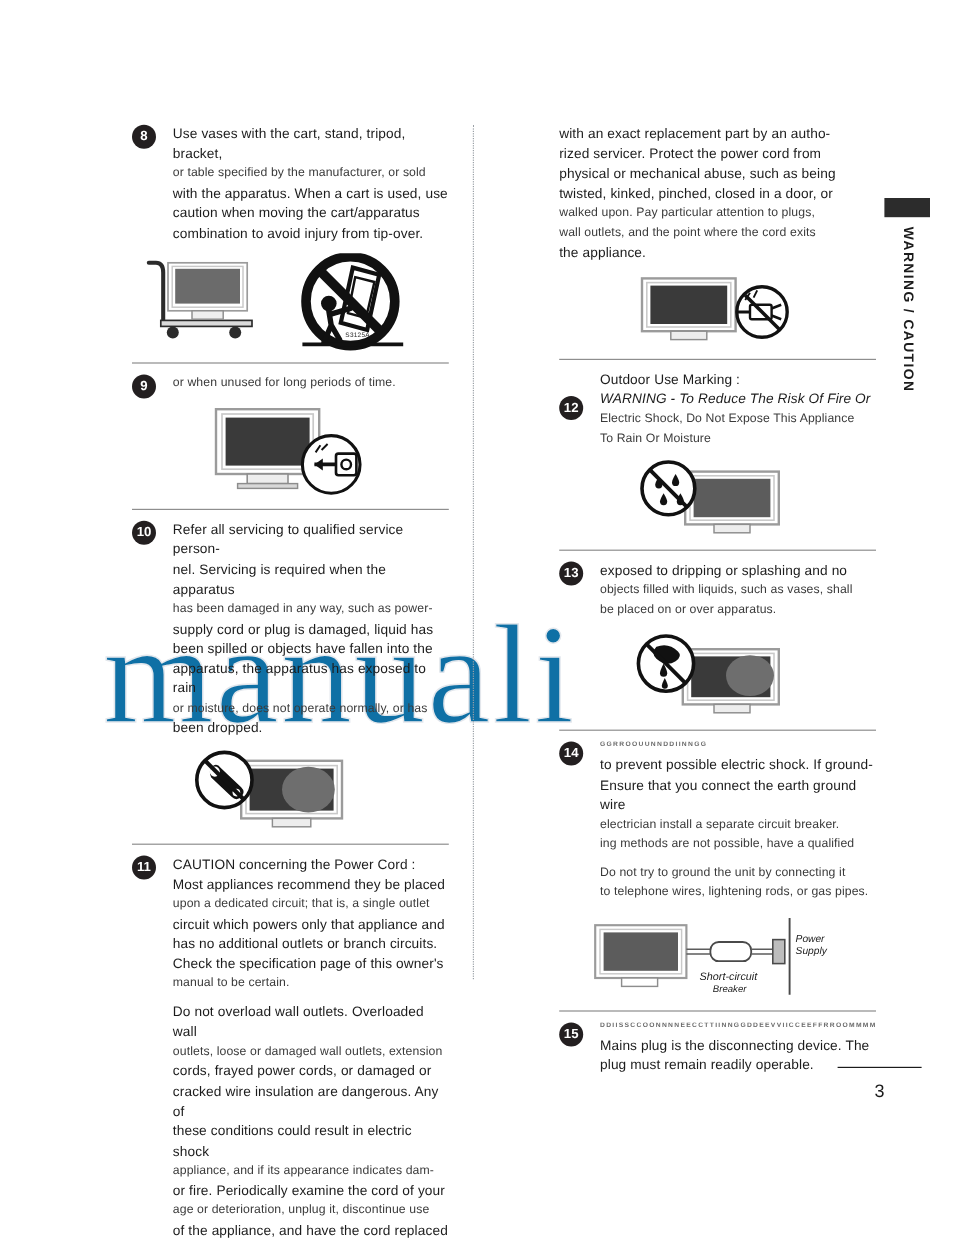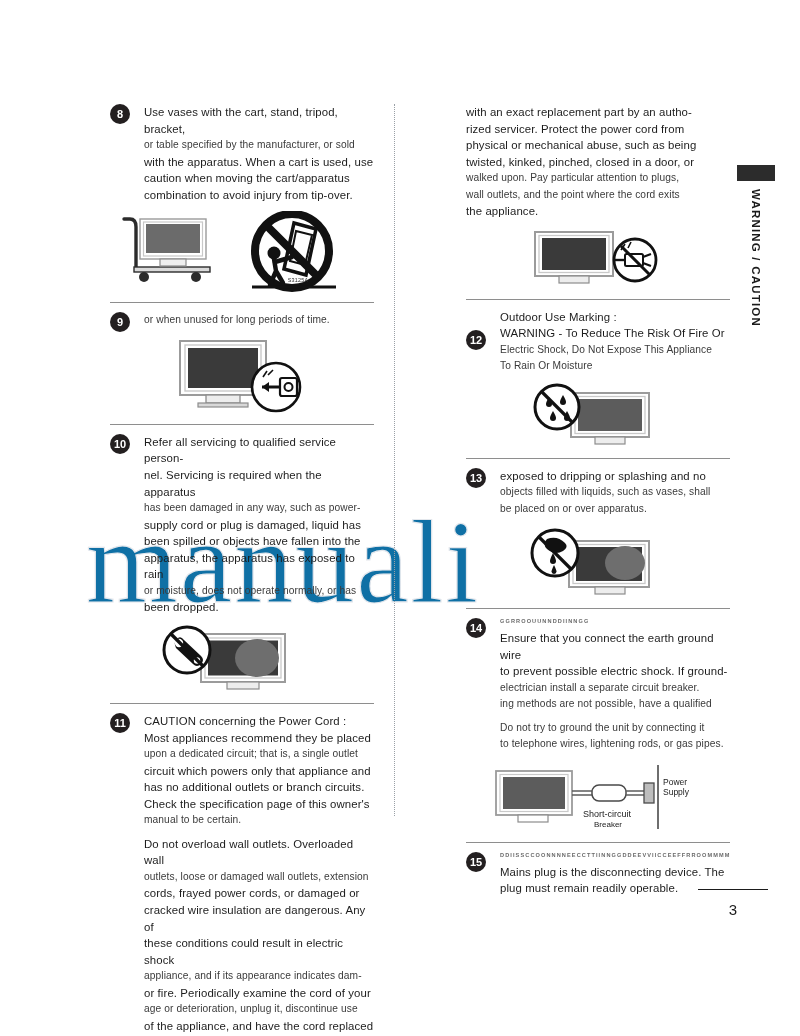--- a/index.html
+++ b/index.html
@@ -318,21 +318,21 @@
         </svg>
       </div>
     </div>
 
     <hr class="rule">
 
     <div class="entry">
       <div class="bullet" style="top:21px;">12</div>
       <div class="body">
         <div class="ln">Outdoor Use Marking :</div>
-        <div class="ln" style="white-space:nowrap;overflow:hidden;">WARNING - To Reduce The Risk Of Fire Or</div>
+        <div class="ln" style="white-space:nowrap;overflow:hidden;font-style:italic;">WARNING - To Reduce The Risk Of Fire Or</div>
         <div class="ln sm">Electric Shock, Do Not Expose This Appliance</div>
         <div class="ln sm">To Rain Or Moisture</div>
       </div>
       <div class="figure" style="text-align:center;">
         <svg width="170" height="66" viewBox="0 0 170 66" style="margin:8px auto 0;">
           <rect x="58" y="10" width="78" height="44" fill="#fff" stroke="#9b9b9b" stroke-width="2"></rect>
           <rect x="62" y="13.5" width="70" height="37" fill="#fff" stroke="#c9c9c9" stroke-width="1.3"></rect>
           <rect x="65" y="16" width="64" height="32" fill="#5c5c5c"></rect>
           <rect x="82" y="54" width="30" height="7" fill="#ededed" stroke="#8d8d8d" stroke-width="1.2"></rect>
           <circle cx="44" cy="24" r="22" fill="#fff" stroke="#111" stroke-width="3"></circle>
@@ -375,29 +375,29 @@
         </svg>
       </div>
     </div>
 
     <hr class="rule">
 
     <div class="entry">
       <div class="bullet">14</div>
       <div class="body">
         <div class="heading-tiny">GGRROOUUNNDDIINNGG</div>
+        <div class="ln">to prevent possible electric shock. If ground-</div>
         <div class="ln">Ensure that you connect the earth ground wire</div>
-        <div class="ln">to prevent possible electric shock. If ground-</div>
         <div class="ln sm">electrician install a separate circuit breaker.</div>
         <div class="ln sm">ing methods are not possible, have a qualified</div>
         <div class="gap"></div>
         <div class="ln sm">Do not try to ground the unit by connecting it</div>
         <div class="ln sm">to telephone wires, lightening rods, or gas pipes.</div>
       </div>
-      <div class="figure" style="text-align:right;">
+      <div class="figure" style="text-align:right;font-style:italic;">
         <svg width="220" height="70" viewBox="0 0 220 70" style="margin:10px auto 0;">
 
           <rect x="8" y="8" width="76" height="44" fill="#fff" stroke="#9b9b9b" stroke-width="1.8"></rect>
           <rect x="12" y="11.5" width="68" height="37" fill="#fff" stroke="#c9c9c9" stroke-width="1.2"></rect>
           <rect x="15" y="14" width="62" height="32" fill="#5c5c5c"></rect>
           <rect x="30" y="52" width="30" height="7" fill="#fff" stroke="#8d8d8d" stroke-width="1.2"></rect>
 
           <path d="M84 28 L104 28 M84 32 L104 32" stroke="#5c5c5c" stroke-width="1.3"></path>
 
           <rect x="104" y="22" width="34" height="16" rx="7" fill="#fff" stroke="#4a4a4a" stroke-width="1.5"></rect>

